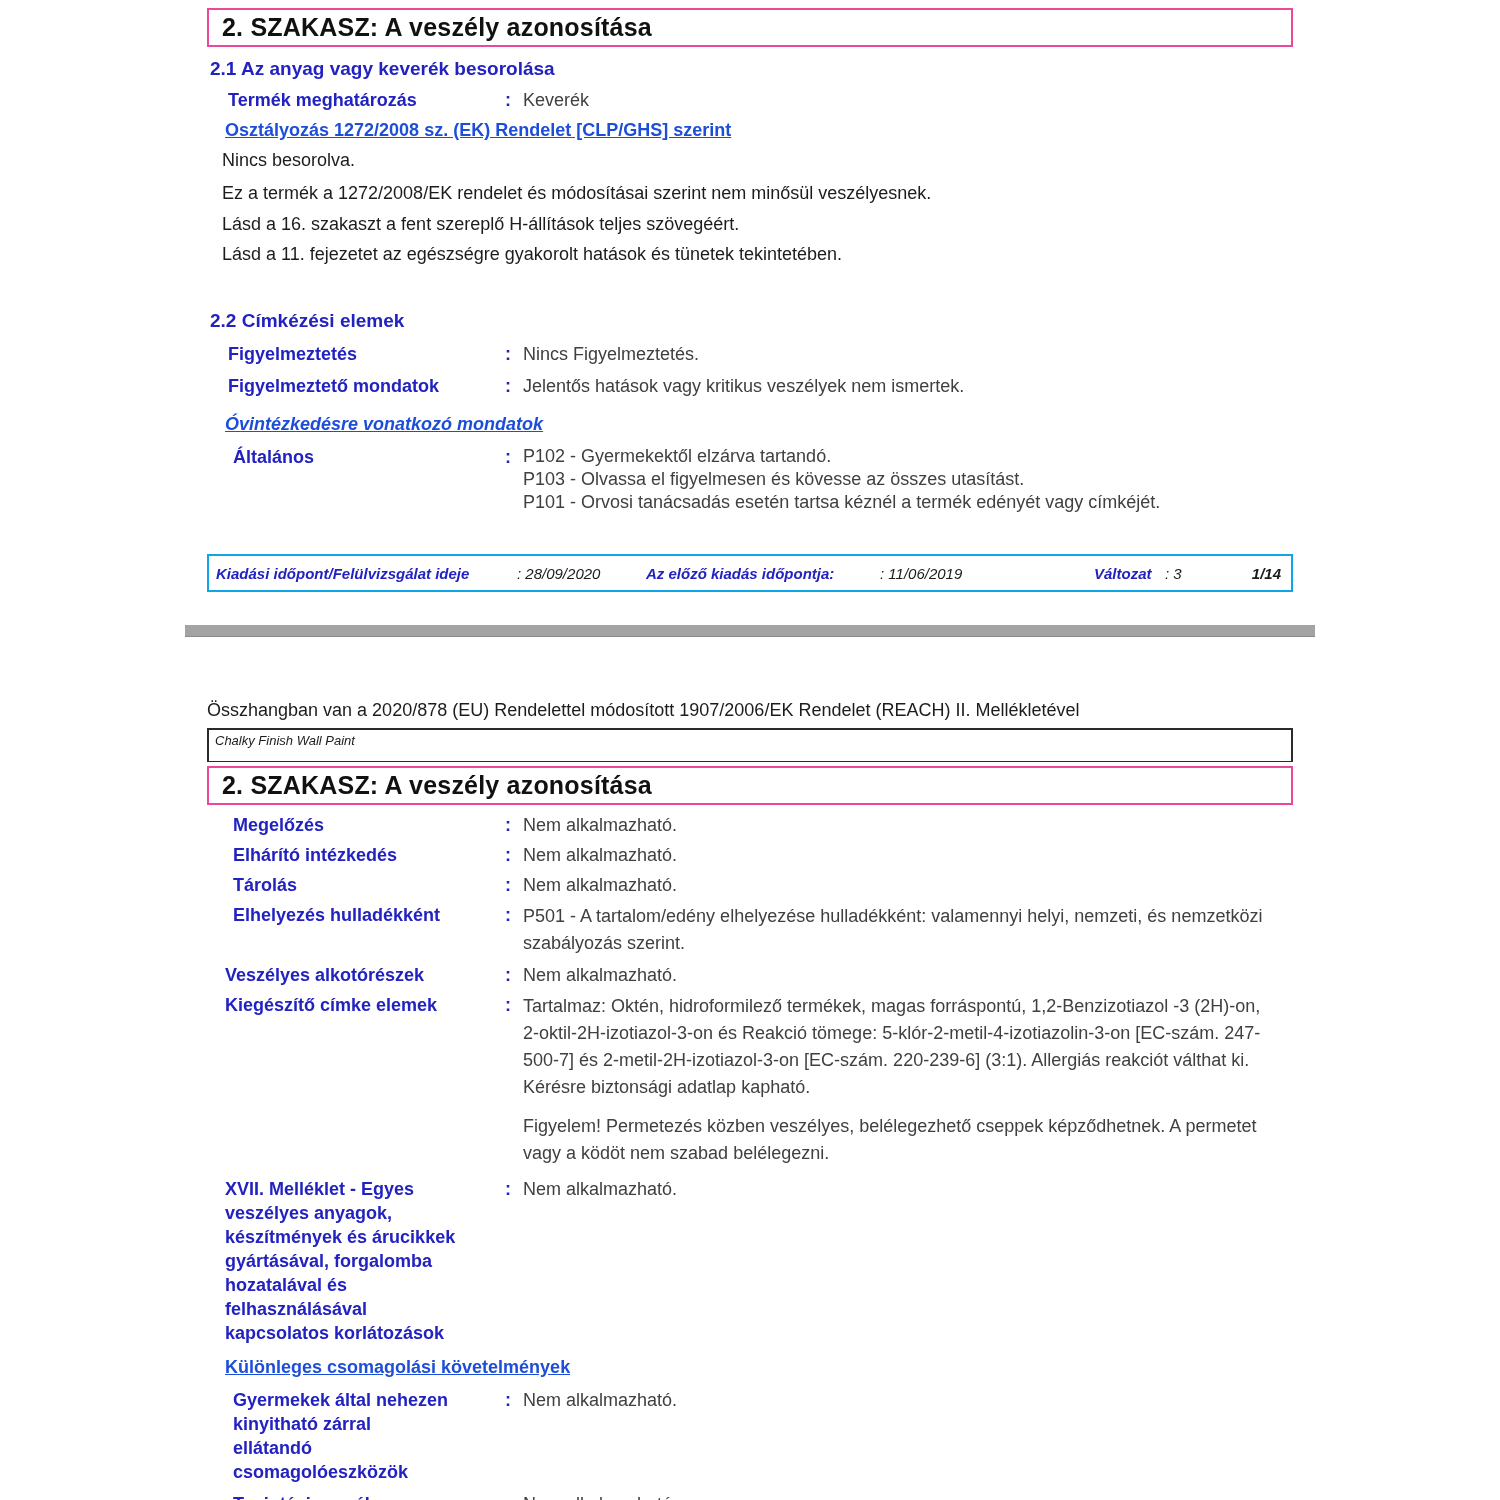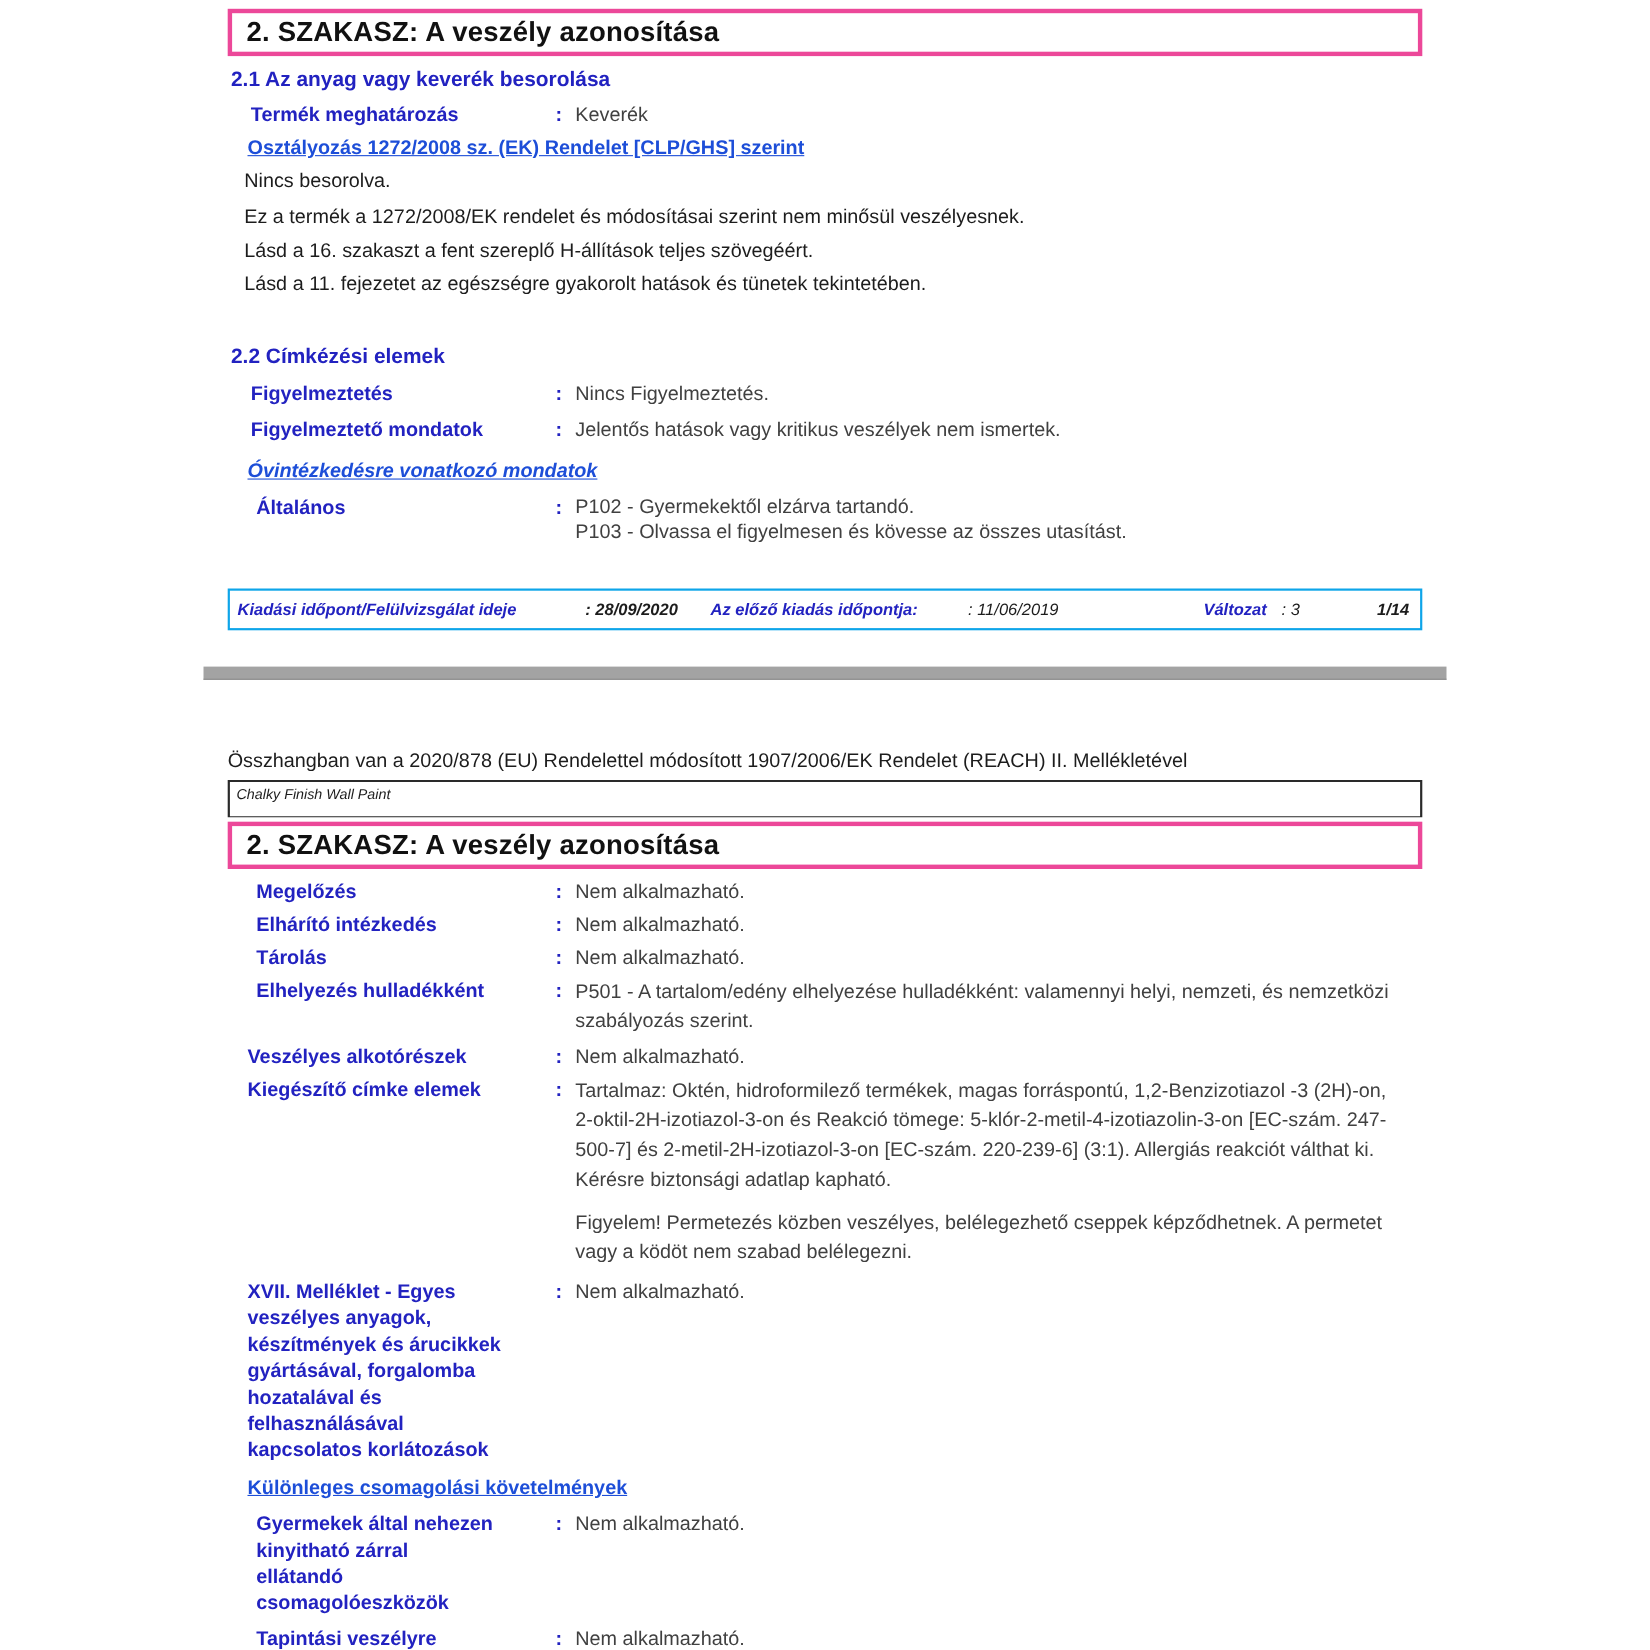--- a/index.html
+++ b/index.html
@@ -1,21 +1,21 @@
 <!DOCTYPE html>
 <html><head>
 <meta charset="utf-8">
 <style>
   * { margin:0; padding:0; box-sizing:border-box; }
   body { background:#ffffff; font-family:"Liberation Sans", sans-serif; }
   .canvas { position:relative; width:1500px; height:1500px; background:#ffffff; overflow:hidden; }
   .content { margin-left:207px; width:1086px; color:#1c1c1c; font-size:18px; }
 
   
-  .secbox { border:4px solid #ec4899; background:#fff; padding:3px 8px 3px 13px; }
+  .secbox { border:2px solid #ec4899; background:#fff; padding:3px 8px 3px 13px; }
   .secbox .sectitle { font-size:25px; font-weight:bold; color:#111; letter-spacing:0.2px; }
 
   
   .h-blue { color:#2222c0; font-weight:bold; font-size:19px; margin-left:3px; }
   .h-link { color:#1d4ed8; font-weight:bold; font-size:18px; text-decoration:underline; margin-left:18px; }
 
   
   .para { margin-left:15px; line-height:22px; color:#1c1c1c; }
 
   
@@ -30,21 +30,21 @@
   .val .vline { line-height:23px; }
   .val .vpara { line-height:27px; }
   .val .vpara + .vpara { margin-top:12px; }
 
   
   .footerbox { position:relative; margin-top:40px; height:38px; border:2px solid #0ea5e9; font-size:15px; font-style:italic; }
   .footerbox span { position:absolute; top:9px; white-space:nowrap; }
   .footerbox .f-blue { color:#2222c0; font-weight:bold; }
   .footerbox .f-black { color:#1c1c1c; }
   .fi-issue-label { left:7px; }
-  .fi-issue-value { left:323px;font-weight:bold; }
+  .fi-issue-value { left:308px; }
   .fi-prev-label  { left:437px; }
   .fi-prev-value  { left:671px; }
   .fi-ver-label   { left:885px; }
   .fi-ver-value   { left:956px; }
   .fi-page        { right:10px; font-weight:bold; }
 
   
   .graybar { margin-top:33px; margin-left:-22px; width:1130px; height:12px; background:#a3a3a3; border-bottom:1px solid #8b8b8b; }
 
   
@@ -98,20 +98,21 @@
     </div>
 
     <div class="h-link mt16">Óvintézkedésre vonatkozó mondatok</div>
 
     <div class="kv i2 mt10">
       <div class="lbl">Általános</div>
       <div class="col">:</div>
       <div class="val">
         <div class="vline">P102 - Gyermekektől elzárva tartandó.</div>
         <div class="vline">P103 - Olvassa el figyelmesen és kövesse az összes utasítást.</div>
+        <div class="vline">P101 - Orvosi tanácsadás esetén tartsa kéznél a termék edényét vagy címkéjét.</div>
       </div>
     </div>
 
     <div class="footerbox">
       <span class="f-blue fi-issue-label">Kiadási időpont/Felülvizsgálat ideje</span>
       <span class="f-black fi-issue-value">: 28/09/2020</span>
       <span class="f-blue fi-prev-label">Az előző kiadás időpontja:</span>
       <span class="f-black fi-prev-value">: 11/06/2019</span>
       <span class="f-blue fi-ver-label">Változat</span>
       <span class="f-black fi-ver-value">: 3</span>

